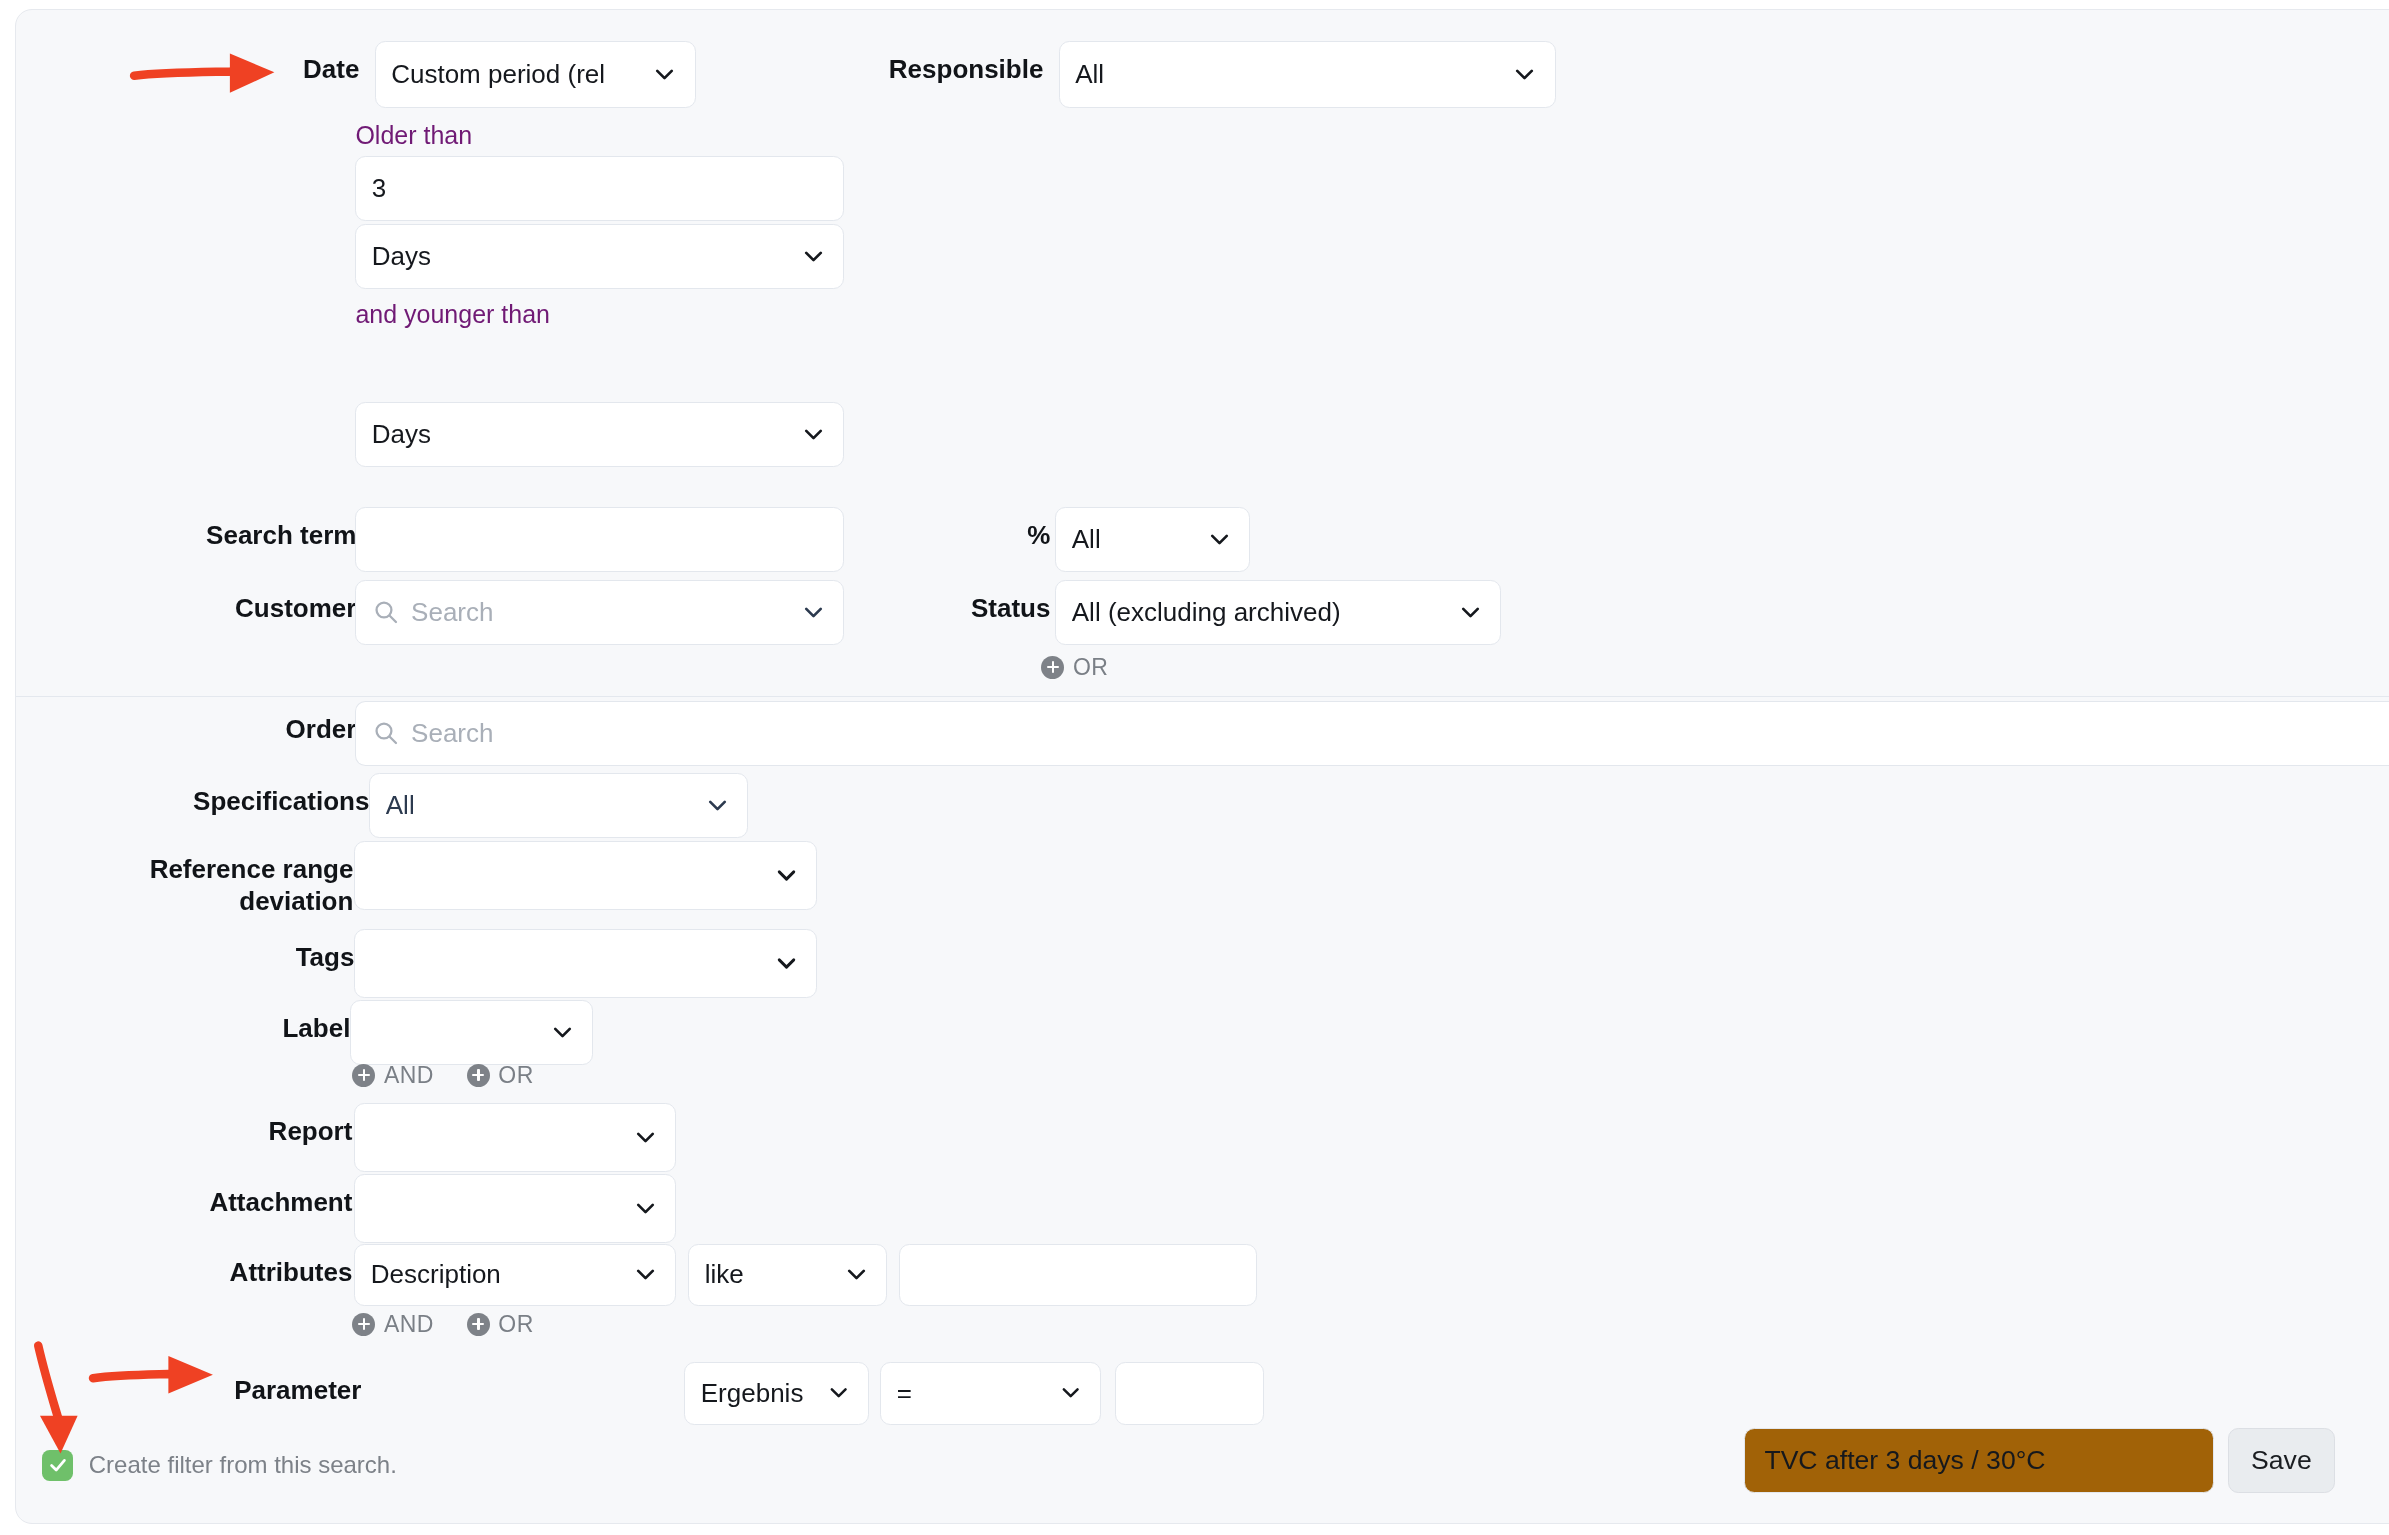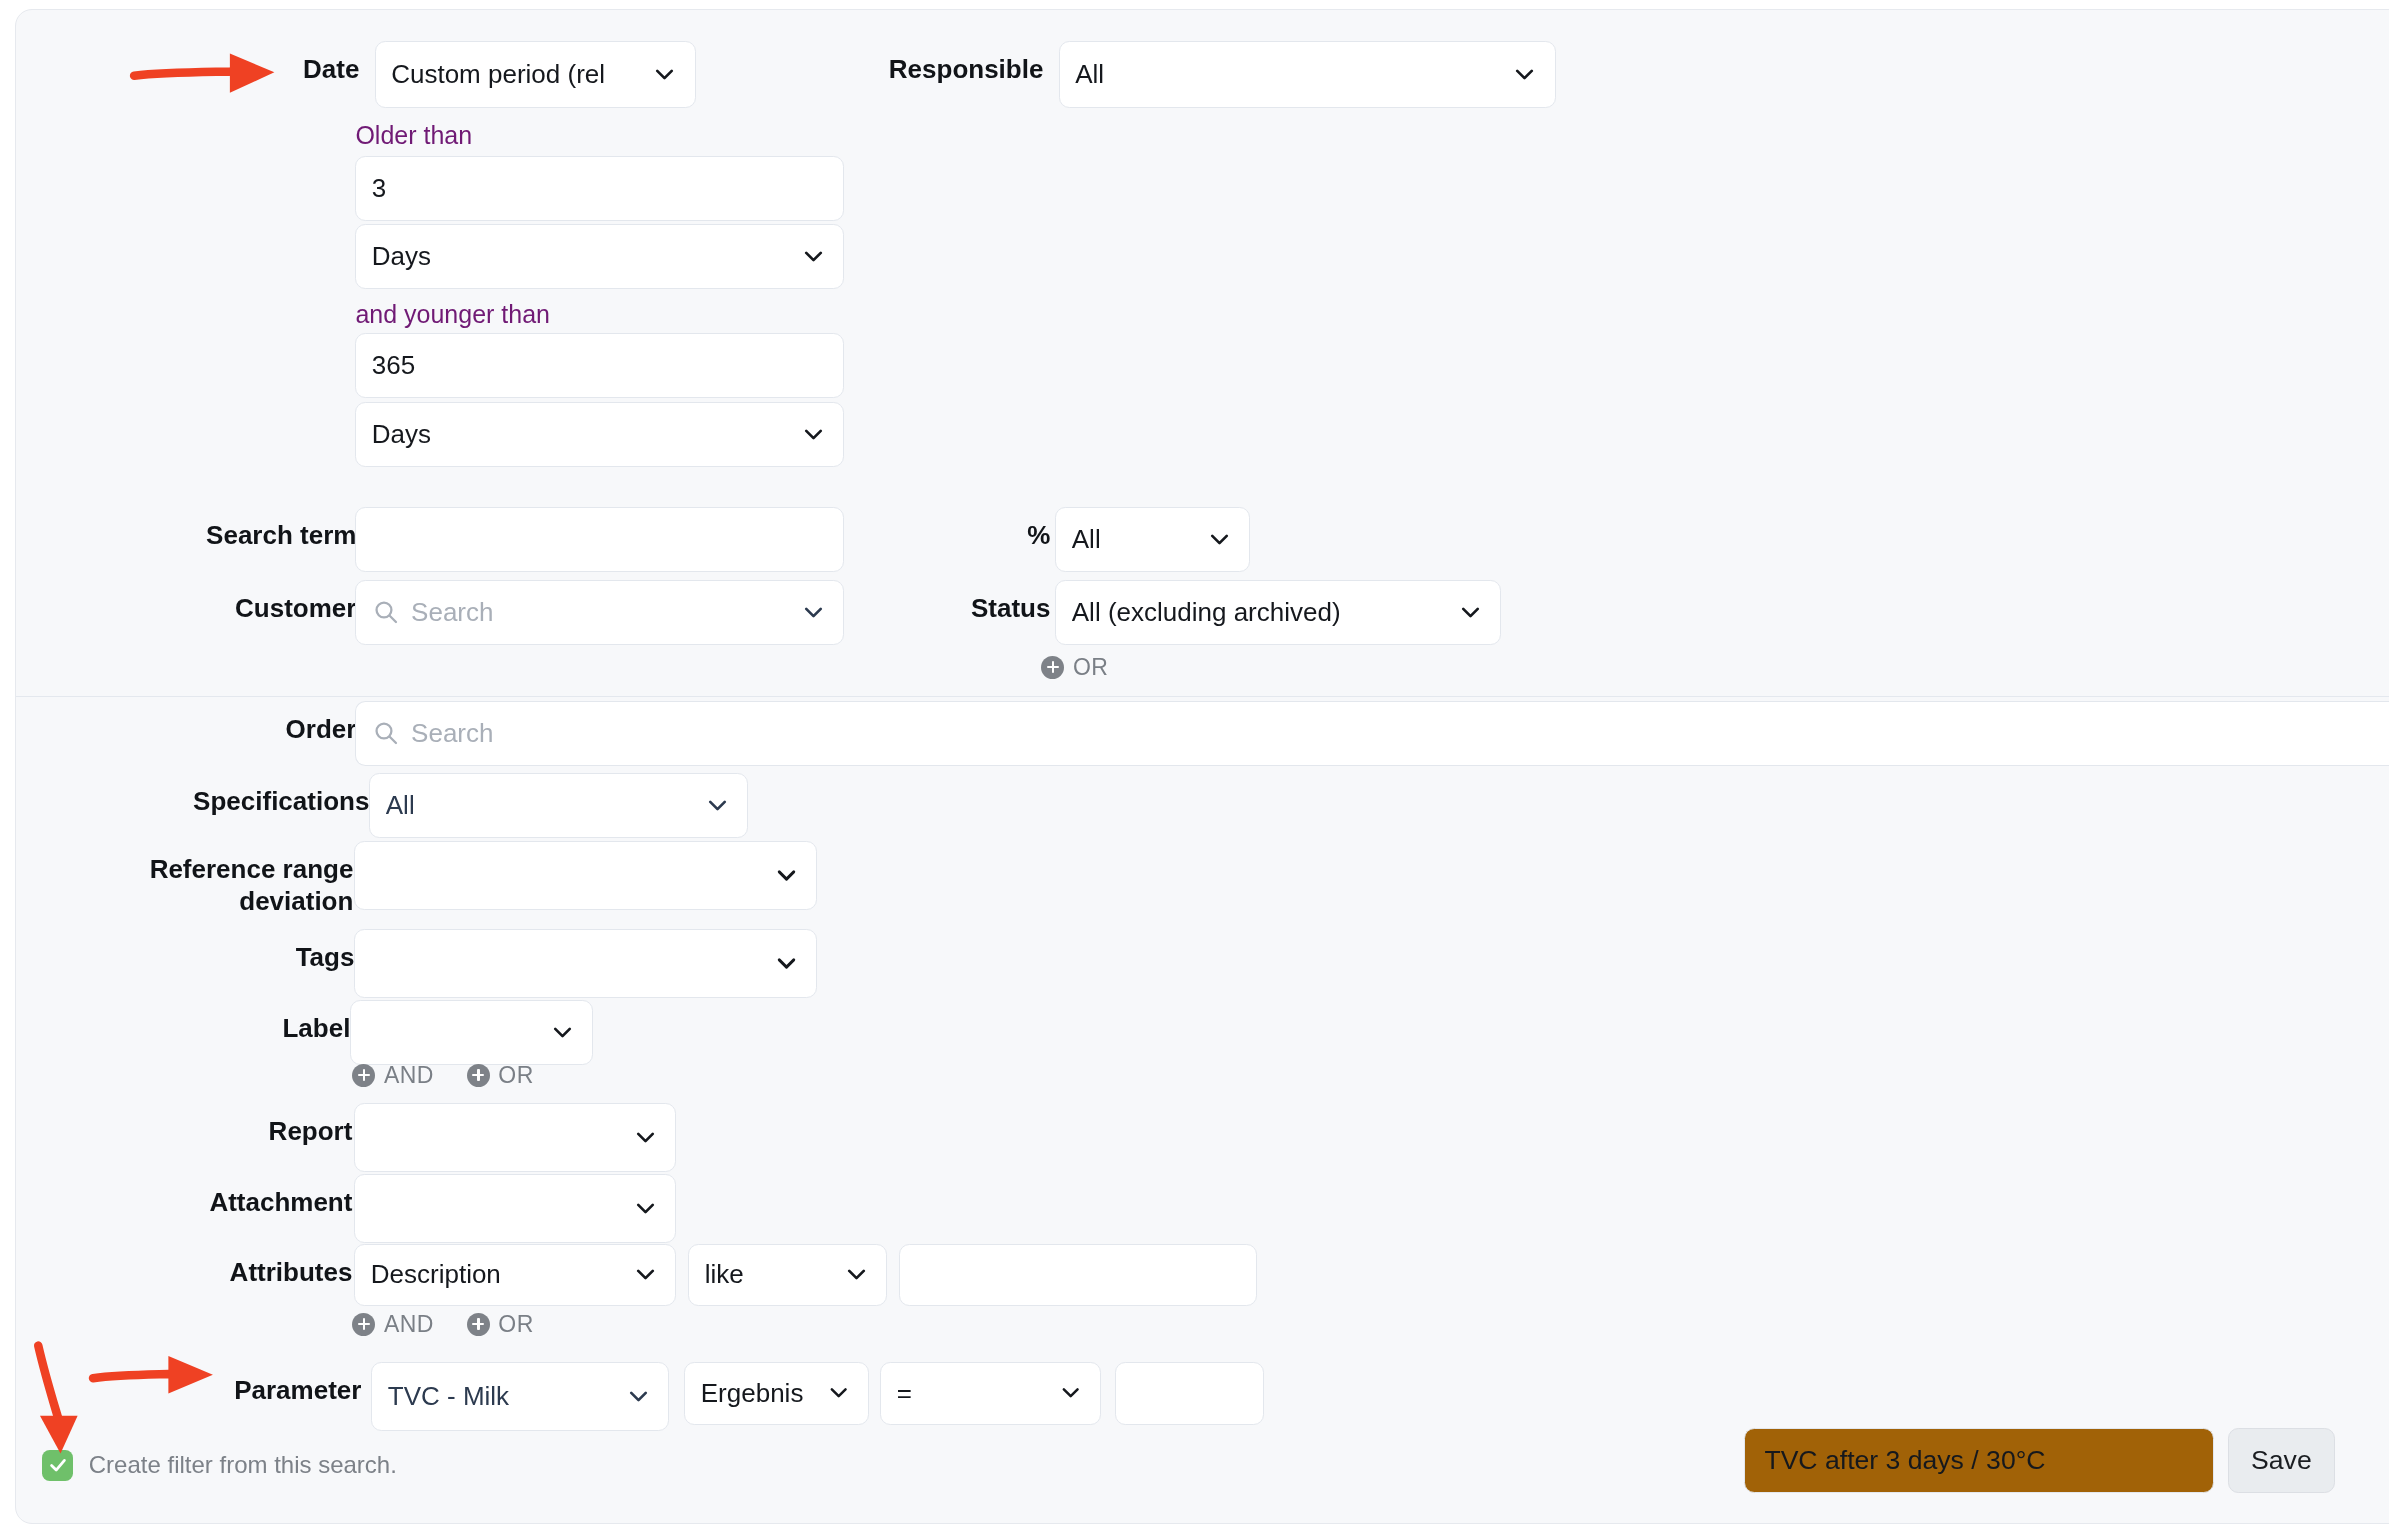--- a/index.html
+++ b/index.html
@@ -127,23 +127,20 @@
   <div class="ctl" style="position:absolute; left:339px; top:214px; width:489px; height:65px;">
     <span class="val">Days</span>
     <span class="chev">
       <svg width="29" height="29" viewBox="0 0 24 24" fill="none" stroke="#15181d" stroke-width="2.2" stroke-linecap="round" stroke-linejoin="round">
           <polyline points="6 9 12 15 18 9"></polyline>
         </svg>
     </span>
   </div>
 
   <div style="position:absolute; left:339px; top:290px;" class="subtxt">and younger than</div>
-  <div class="txtbox" style="position:absolute; left:339px; top:323px; width:489px; height:65px;">
-    <span>365</span>
-  </div>
   <div class="ctl" style="position:absolute; left:339px; top:392px; width:489px; height:65px;">
     <span class="val">Days</span>
     <span class="chev">
       <svg width="29" height="29" viewBox="0 0 24 24" fill="none" stroke="#15181d" stroke-width="2.2" stroke-linecap="round" stroke-linejoin="round">
           <polyline points="6 9 12 15 18 9"></polyline>
         </svg>
     </span>
   </div>
 
   <div class="lbl" style="position:absolute; left:158px; top:497px; width:182px;">Search term</div>
@@ -307,28 +304,20 @@
       <span class="plus"></span>
       <span class="ctext">AND</span>
     </div>
     <div class="chip">
       <span class="plus"></span>
       <span class="ctext">OR</span>
     </div>
   </div>
 
   <div class="lbl" style="position:absolute; left:163px; top:1352px; width:182px;">Parameter</div>
-  <div class="ctl" style="position:absolute; left:355px; top:1352px; width:298px; height:69px;">
-    <span class="val blueish">TVC - Milk</span>
-    <span class="chev">
-      <svg width="29" height="29" viewBox="0 0 24 24" fill="none" stroke="#2c3a4f" stroke-width="2.2" stroke-linecap="round" stroke-linejoin="round">
-          <polyline points="6 9 12 15 18 9"></polyline>
-        </svg>
-    </span>
-  </div>
   <div class="ctl" style="position:absolute; left:668px; top:1352px; width:185px; height:63px;">
     <span class="val">Ergebnis</span>
     <span class="chev">
       <svg width="27.4" height="27.4" viewBox="0 0 24 24" fill="none" stroke="#15181d" stroke-width="2.2" stroke-linecap="round" stroke-linejoin="round">
           <polyline points="6 9 12 15 18 9"></polyline>
         </svg>
     </span>
   </div>
   <div class="ctl" style="position:absolute; left:864px; top:1352px; width:221px; height:63px;">
     <span class="val">=</span>

